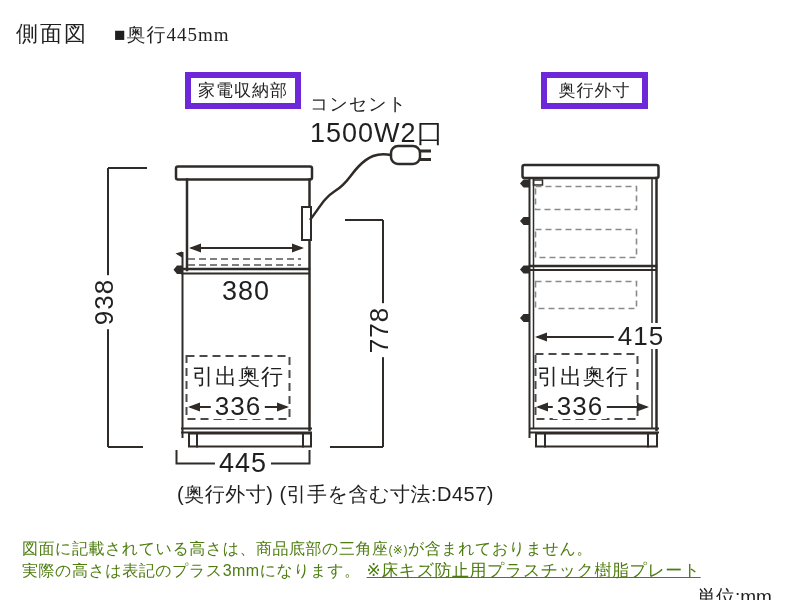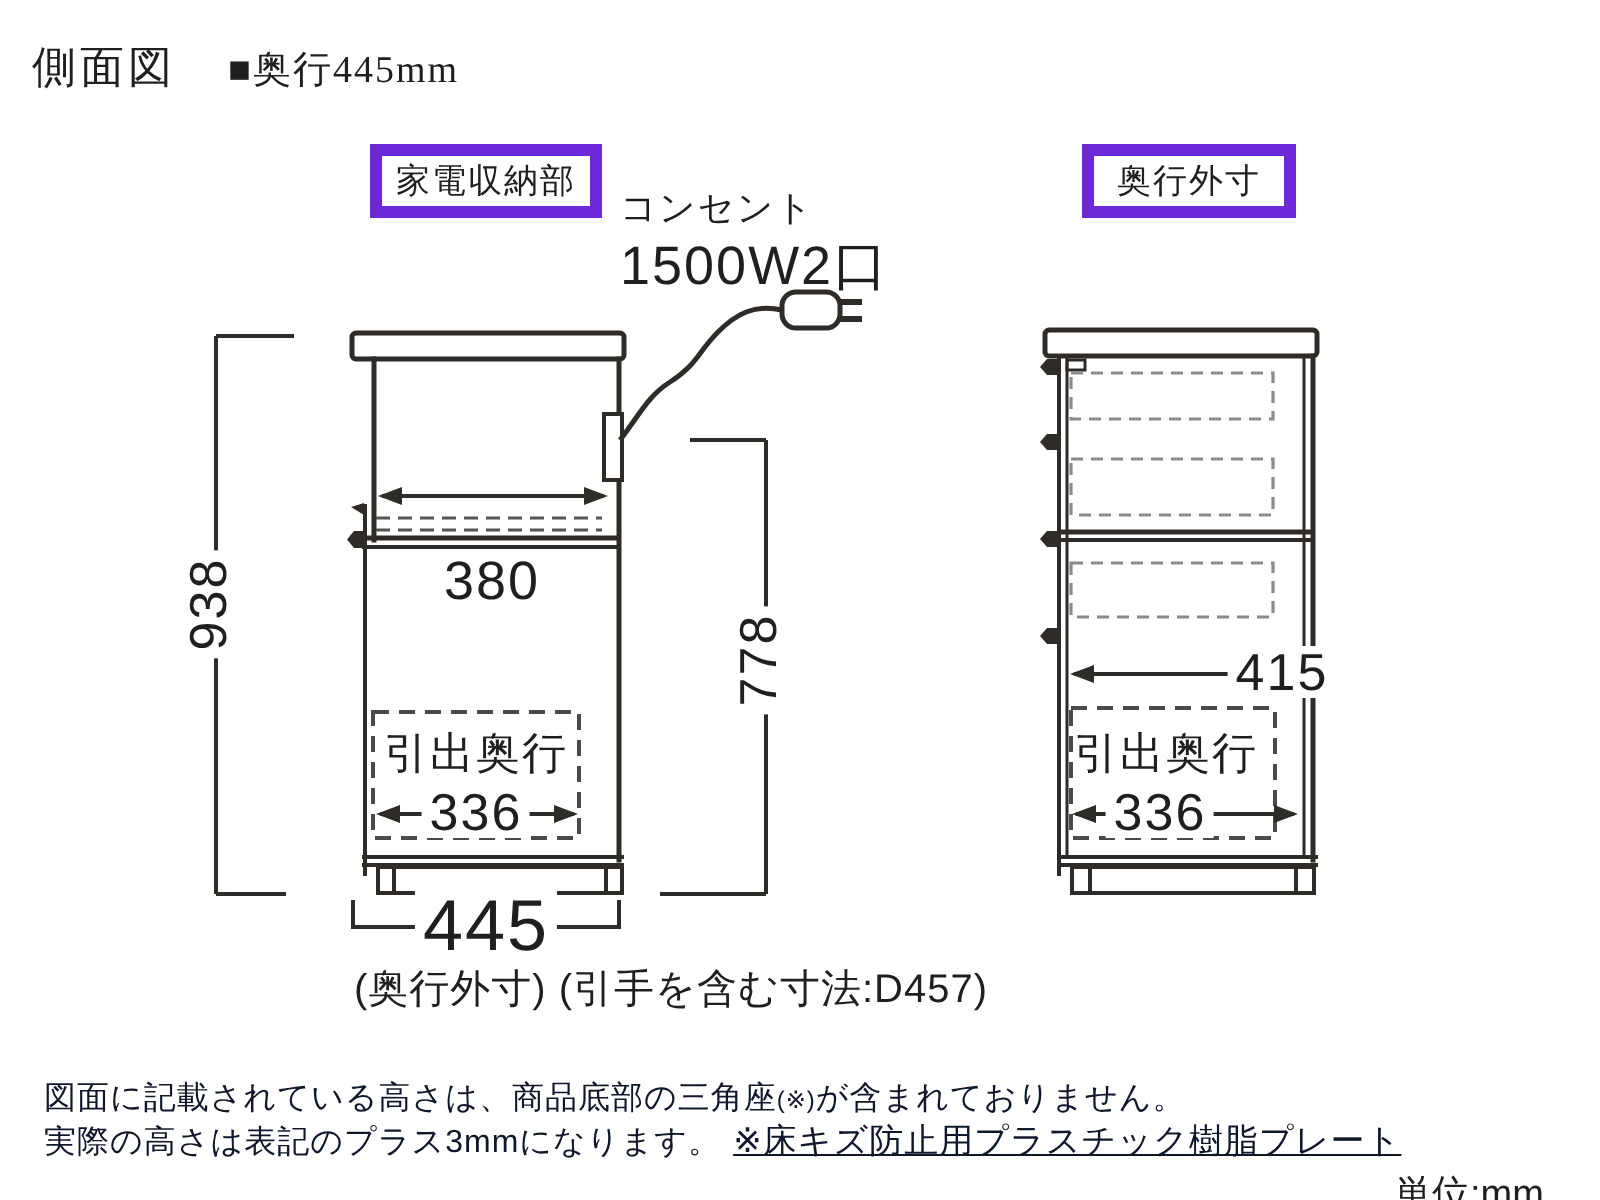--- a/index.html
+++ b/index.html
@@ -21,26 +21,26 @@
   #subtitle{left:114px;top:22px;font-size:19px;letter-spacing:1px;font-family:Liberation Serif, serif;}
   #outlet-line1{left:310px;top:92px;font-size:18px;letter-spacing:1px;}
   #outlet-line2{left:310px;top:115px;font-size:27px;letter-spacing:1px;}
   #box-appliance{left:185px;top:72px;width:104px;height:25px;}
   #box-drawer{left:541px;top:72px;width:95px;height:25px;}
   #dim380{left:246px;top:247px;font-size:27px;margin-top:44px;}
   #dim938{left:104px;top:302px;}
   #dim778{left:379px;top:330px;}
   #lbl-depth-left{left:238px;top:377px;font-size:22px;letter-spacing:1px;}
   #dim336L{left:238px;top:406px;}
-  #dim445{left:243px;top:463px;font-size:36px;}
+  #dim445{left:243px;top:463px;font-size:27px;}
   #caption{left:177px;top:481px;font-size:20px;letter-spacing:0.5px;}
   #dim415{left:594px;top:336px;margin-left:47px;}
   #lbl-depth-right{left:583px;top:377px;font-size:22px;letter-spacing:1px;}
   #dim336R{left:580px;top:406px;}
-  .foot{font-size:16px;color:#0f172a;letter-spacing:0.5px;}
+  .foot{font-size:16px;color:#4d7c0f;letter-spacing:0.5px;}
   #foot1{left:22px;top:539px;}
   #foot2{left:22px;top:559px;}
   .foot-small{font-size:17px;margin-left:6px;text-decoration:underline;}
   .foot-mark{font-size:12px;}
   #unit{left:697px;top:584px;font-size:19px;}
   svg{position:absolute;left:0;top:0;}
 </style>
 </head>
 <body>
 

